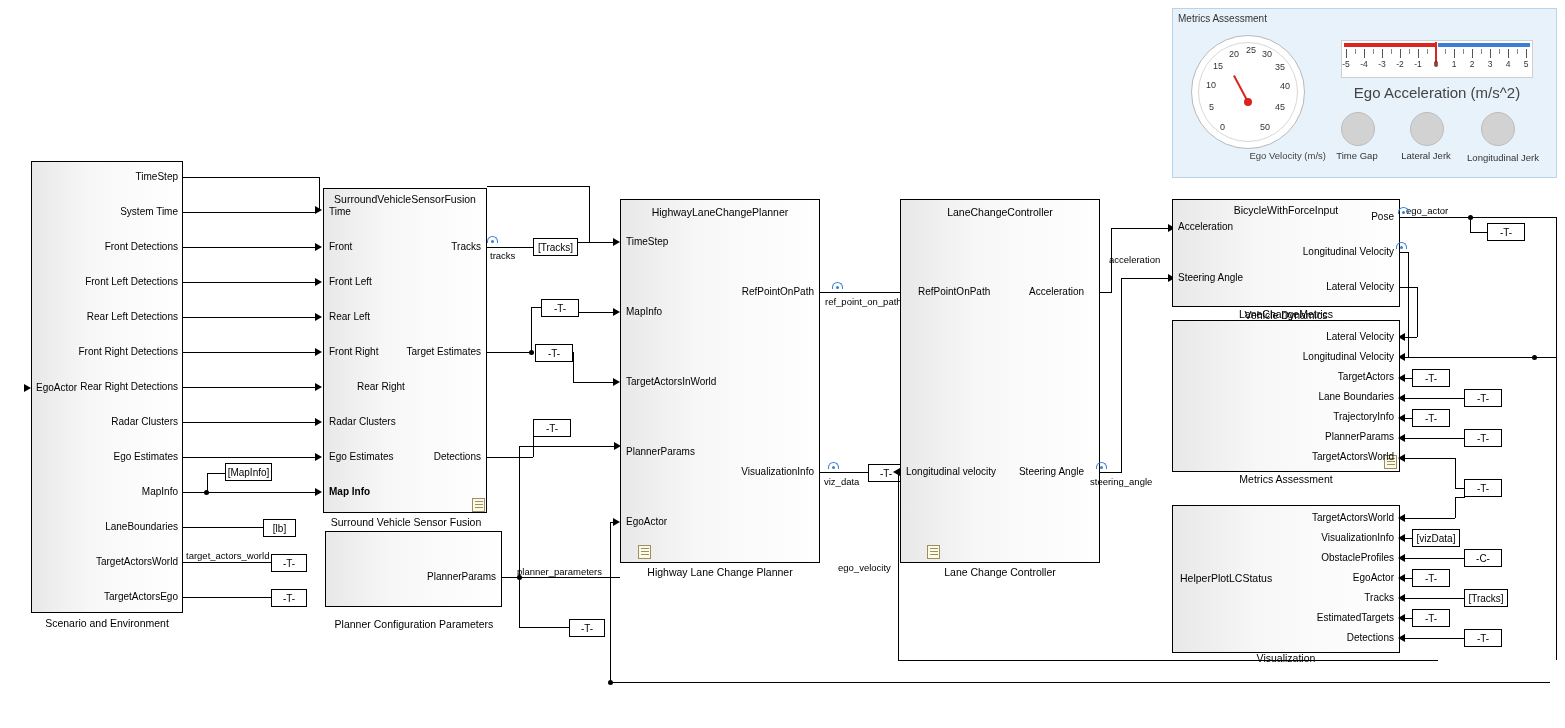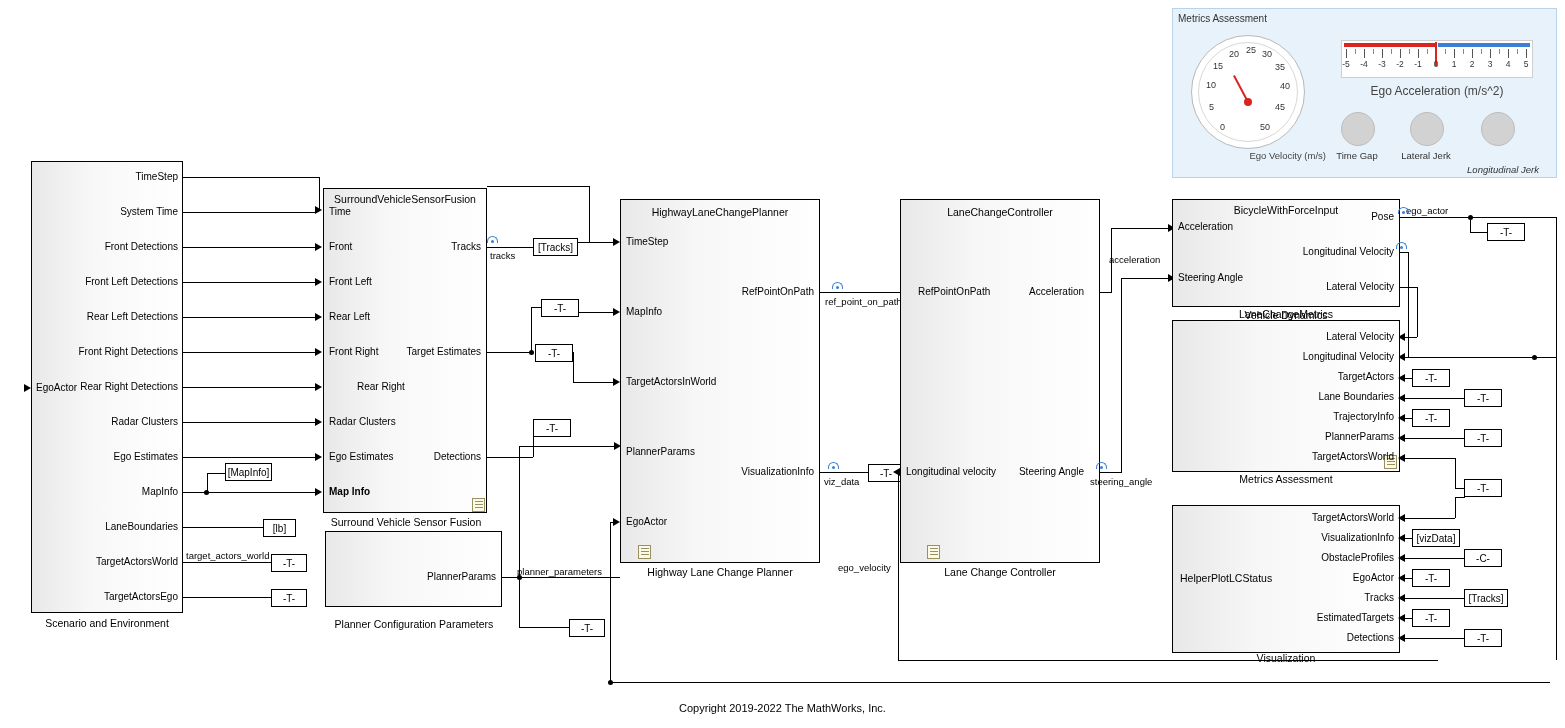--- a/index.html
+++ b/index.html
@@ -240,21 +240,21 @@
     position: absolute;
     top: 1px;
     width: 2px; height: 24px;
     background: #d9241f;
   }
   .lg-caption {
     position: absolute;
     left: 1341px; top: 84px;
     width: 192px;
     text-align: center;
-    font-size: 12px;
+    font-size: 15px;
     color: #444;
   }
   .lamp {
     position: absolute;
     width: 32px; height: 32px;
     border-radius: 50%;
     background: #d2d2d2;
     border: 1px solid #bdbdbd;
   }
   .lamp-caption {
@@ -337,21 +337,21 @@
     <div class="lg-label" style="left:166px;">4</div>
     <div class="lg-label" style="left:184px;">5</div>
   </div>
   <div class="lg-caption">Ego Acceleration (m/s^2)</div>
 
   <div class="lamp" style="left:1341px; top:112px;"></div>
   <div class="lamp-caption" style="left:1311px; top:150px; width:92px;">Time Gap</div>
   <div class="lamp" style="left:1410px; top:112px;"></div>
   <div class="lamp-caption" style="left:1380px; top:150px; width:92px;">Lateral Jerk</div>
   <div class="lamp" style="left:1481px; top:112px;"></div>
-  <div class="lamp-caption" style="left:1448px; top:164px; width:110px;font-style:italic;">Longitudinal Jerk</div>
+  <div class="lamp-caption" style="left:1448px; top:152px; width:110px;">Longitudinal Jerk</div>
 
   <div class="abs block" style="left:31px; top:161px; width:152px; height:452px;"></div>
   <div class="caption" style="left:21px; top:617px; width:172px;">Scenario and Environment</div>
 
   <div class="blk-label r" style="left:63px; top:171px; width:115px;">TimeStep</div>
   <div class="blk-label r" style="left:63px; top:206px; width:115px;">System Time</div>
   <div class="blk-label r" style="left:48px; top:241px; width:130px;">Front Detections</div>
   <div class="blk-label r" style="left:38px; top:276px; width:140px;">Front Left Detections</div>
   <div class="blk-label r" style="left:38px; top:311px; width:140px;">Rear Left Detections</div>
   <div class="blk-label r" style="left:38px; top:346px; width:140px;">Front Right Detections</div>
@@ -691,14 +691,13 @@
     <div class="tag-text">-T-</div>
   </div>
   <div class="arrow-l" style="left:1398px; top:634px;"></div>
   <div class="h-line" style="left:1405px; top:638px; width:60px;"></div>
 
   <div class="arrow-l" style="left:1398px; top:514px;"></div>
   <div class="h-line" style="left:1405px; top:518px; width:50px;"></div>
   <div class="v-line" style="left:1455px; top:497px; height:21px;"></div>
   <div class="h-line" style="left:1455px; top:497px; width:10px;"></div>
 
-  <div class="copyright">Copyright 2019-2022 The MathWorks, Inc.</div>
 </div>
 
 </body></html>

